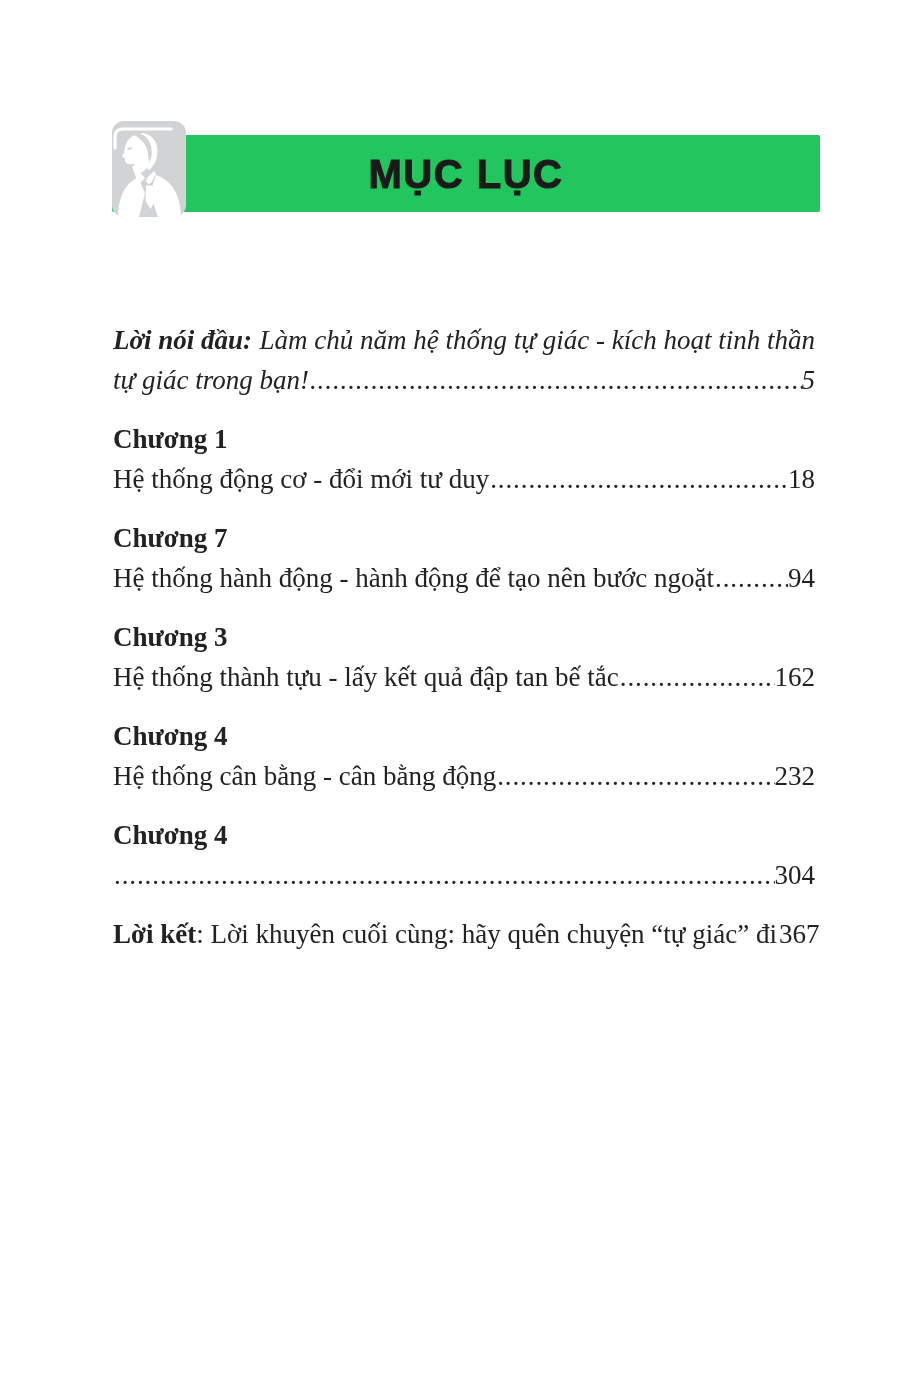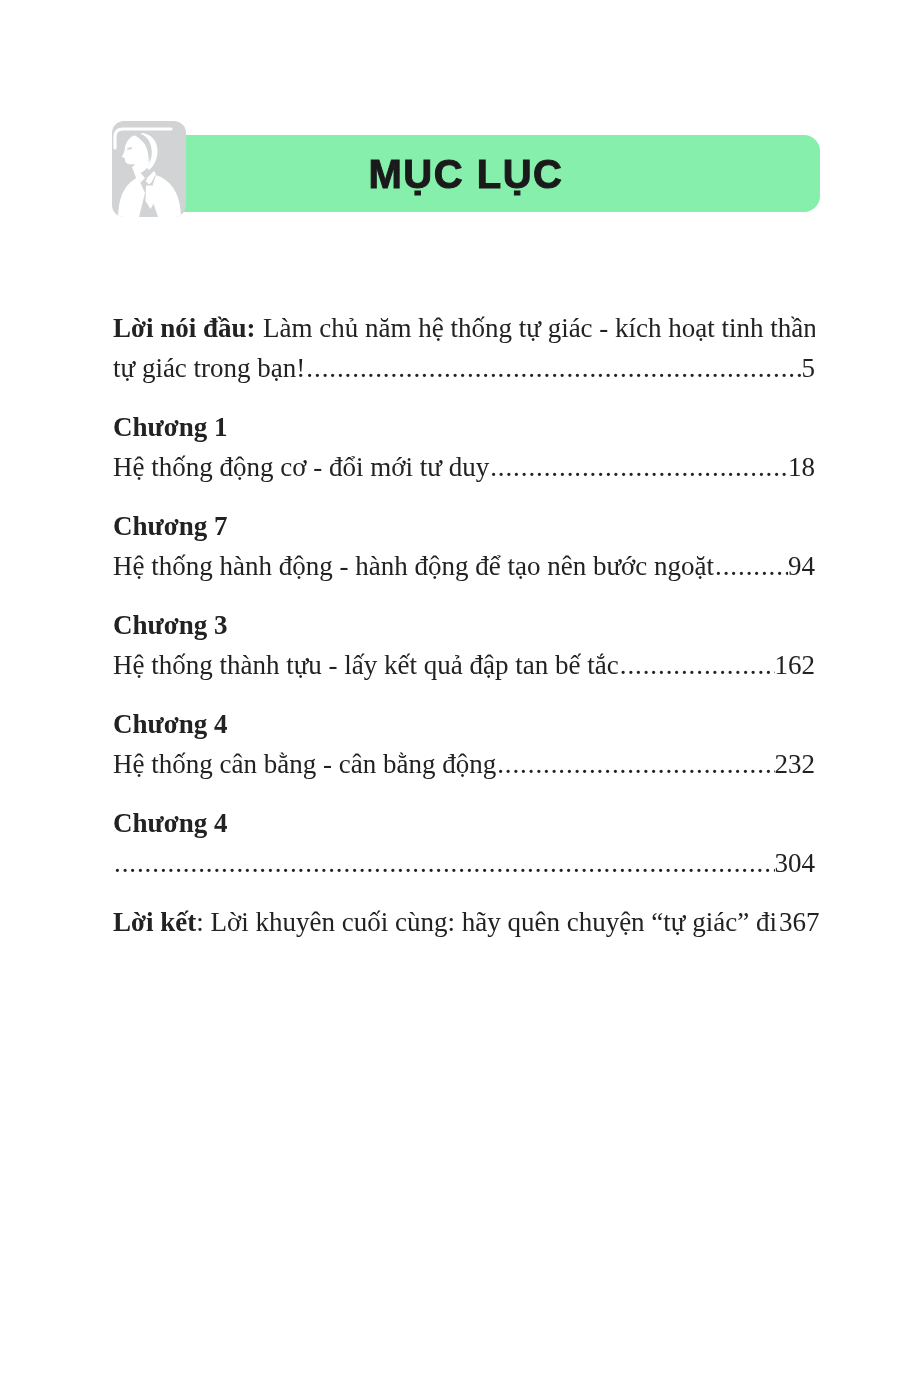--- a/index.html
+++ b/index.html
@@ -8,22 +8,22 @@
     background: #ffffff;
     font-family: "Liberation Serif", "DejaVu Serif", serif;
     color: #222222;
   }
   .page { position: relative; width: 919px; height: 1384px; overflow: hidden; }
 
   
   .banner {
     position: absolute; left: 112px; top: 135px;
     width: 708px; height: 77px;
-    background: #86efac;
-    border-radius: 16px;
+    background: #22c55e;
+    border-radius: 2px;
   }
   .banner-title {
     width: 100%; height: 77px;
     display: flex; align-items: center; justify-content: center;
     font-family: "Liberation Sans", "DejaVu Sans", sans-serif;
     font-weight: bold;
     font-size: 40px;
     letter-spacing: 1.5px;
     color: #1a1a1a;
     -webkit-text-stroke: 1px #1a1a1a;
@@ -39,21 +39,21 @@
   .book svg { display: block; width: 74px; height: 96px; }
 
   
   .toc {
     position: absolute; left: 113px; top: 308px;
     width: 702px;
     font-size: 27px;
     line-height: 40px;
   }
   .entry { margin-top: 19px; }
-  .entry.first { margin-top: 0; }
+  .entry.first { margin-top: 12px; font-style: italic; }
   .entry.closing { margin-top: 19px; }
   .b { font-weight: bold; }
   .gap-left { margin-left: 0.28em; }
   .line { white-space: nowrap; overflow: hidden; }
   .row { display: flex; align-items: baseline; }
   .row .t { white-space: nowrap; }
   .dots {
     flex: 1 1 auto;
     overflow: hidden;
     white-space: nowrap;

